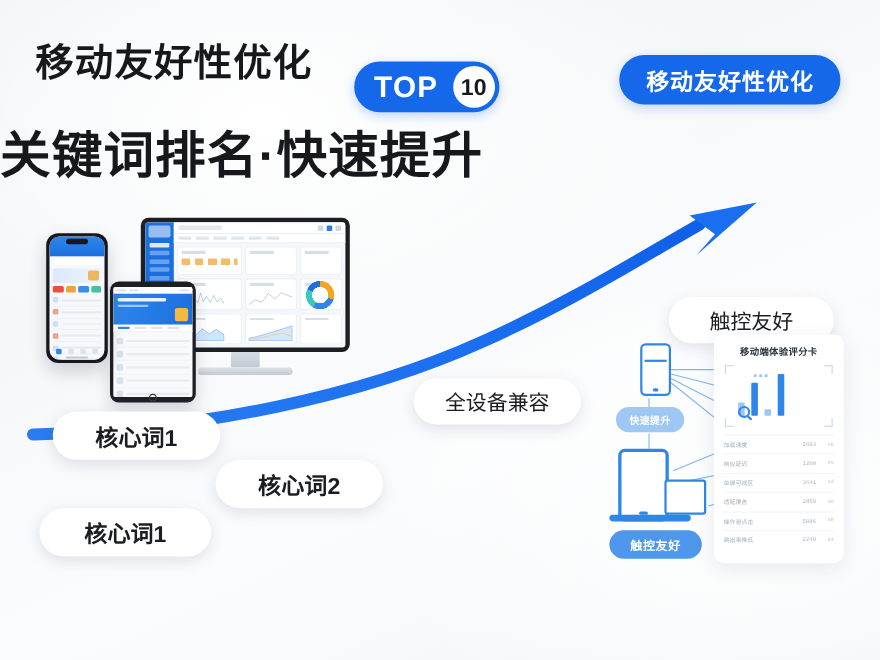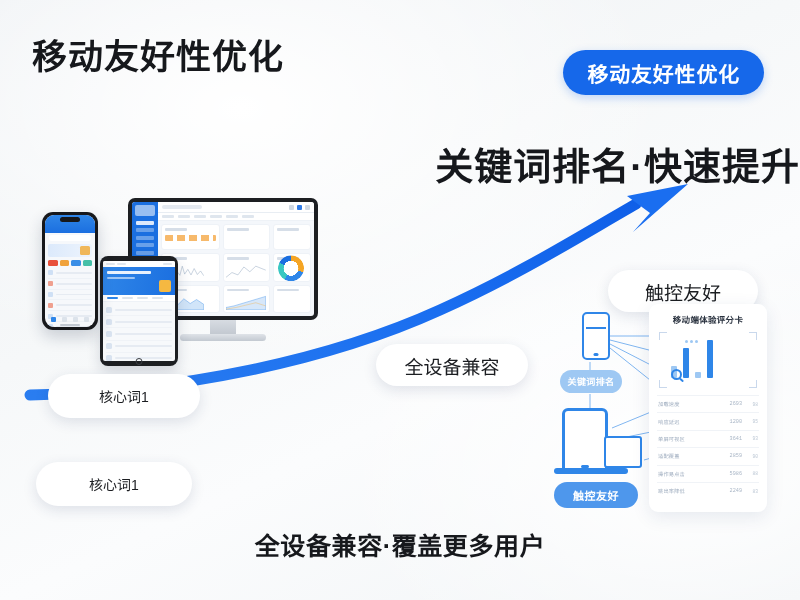--- a/index.html
+++ b/index.html
@@ -84,23 +84,23 @@
     font-weight: 700;
     letter-spacing: .8px;
     white-space: nowrap;
     box-shadow: 0 3px 10px rgba(22,104,234,.25);
   }
 
   .hdr-sub {
     position: absolute;
     left: 0;
     right: 0;
-    top: 136px;
-    text-align: right;
-    font-size: 38px;
+    top: 104px;
+    text-align: left;
+    font-size: 46px;
     font-weight: 700;
     letter-spacing: 1px;
     color: #16181c;
   }
 
   
   .footer-cap {
     position: absolute;
     left: 0;
     right: 0;
@@ -224,22 +224,22 @@
   .ph-bar { position:absolute; left: 50%; transform: translateX(-50%); bottom: 1px; width: 20px; height: 2px; background: #c3cad3; border-radius: 1px; }
 
   
   .kw-pill {
     position: absolute;
     background: #ffffff;
     border-radius: 22px;
     display: flex;
     align-items: center;
     justify-content: center;
-    font-size: 14px;
-    font-weight: 400;
+    font-size: 21px;
+    font-weight: 700;
     color: #1b1d21;
     box-shadow: 0 4px 14px rgba(30,50,90,.13);
     white-space: nowrap;
   }
   #kw1 { left: 48px;  top: 374px; width: 152px; height: 44px; }
   #kw2 { left: 196px; top: 418px; width: 152px; height: 44px; }
   #kw3 { left: 36px;  top: 462px; width: 156px; height: 44px; }
   #kw-layout { left: 376px; top: 344px; width: 152px; height: 42px; font-size: 19px; font-weight: 500; }
   #kw-touch  { left: 608px; top: 270px; width: 150px; height: 42px; font-size: 19px; font-weight: 500; }
 
@@ -316,20 +316,24 @@
     filter: blur(.25px);
   }
 </style>
 </head>
 <body>
 
 <div id="poster">
 
   <div class="hdr-title">移动友好性优化</div>
 
+  <div class="top-badge">
+    <span class="tb-word">TOP</span>
+    <span class="tb-num">10</span>
+  </div>
 
   <div class="hdr-tag">移动友好性优化</div>
 
   <div class="hdr-sub">关键词排名·快速提升</div>
 
   <svg class="arrow-svg" viewBox="0 0 800 260">
     <defs>
       <linearGradient id="agrad" x1="0" y1="1" x2="1" y2="0">
         <stop offset="0%" stop-color="#2a7df0"></stop>
         <stop offset="55%" stop-color="#1a6ef0"></stop>
@@ -516,20 +520,21 @@
             <i></i>
             <i></i>
             <i></i>
           </div>
         <span class="ph-bar"></span>
       </div>
     </div>
   </div>
 
   <div class="kw-pill" id="kw1">核心词1</div>
+  <div class="kw-pill" id="kw2">核心词2</div>
   <div class="kw-pill" id="kw3">核心词1</div>
   <div class="kw-pill" id="kw-layout">全设备兼容</div>
   <div class="kw-pill" id="kw-touch">触控友好</div>
 
   <div class="illus">
 
     <svg class="dv-lines" viewBox="0 0 130 215">
       <g stroke="#6aa9ee" stroke-width="1" fill="none" opacity=".85">
         <line x1="58" y1="36" x2="128" y2="36"></line>
         <line x1="58" y1="40" x2="128" y2="58"></line>
@@ -541,21 +546,21 @@
         <line x1="38" y1="62" x2="38" y2="70"></line>
         <line x1="38" y1="94" x2="38" y2="108"></line>
       </g>
     </svg>
 
     <div class="dv-phone-top">
       <span class="sp"></span>
         <span class="hm"></span>
     </div>
 
-    <div class="dv-tag1">关键词排名</div>
+    <div class="dv-tag1">快速提升</div>
 
     <div class="dv-phone-big">
         <span class="hm"></span>
       </div>
     <div class="dv-laptop"></div>
     <div class="dv-laptop-base"></div>
 
     <div class="dv-tag2">触控友好</div>
 
     <div class="illus-card">
@@ -606,15 +611,14 @@
         <span class="v2">88</span>
       </div>
       <div class="ic-row">
         <span class="lbl">跳出率降低</span>
         <span class="v1">2249</span>
         <span class="v2">83</span>
       </div>
     </div>
   </div>
 
-  <div class="footer-cap">全设备兼容·覆盖更多用户</div>
 
 </div>
 
 </body></html>

